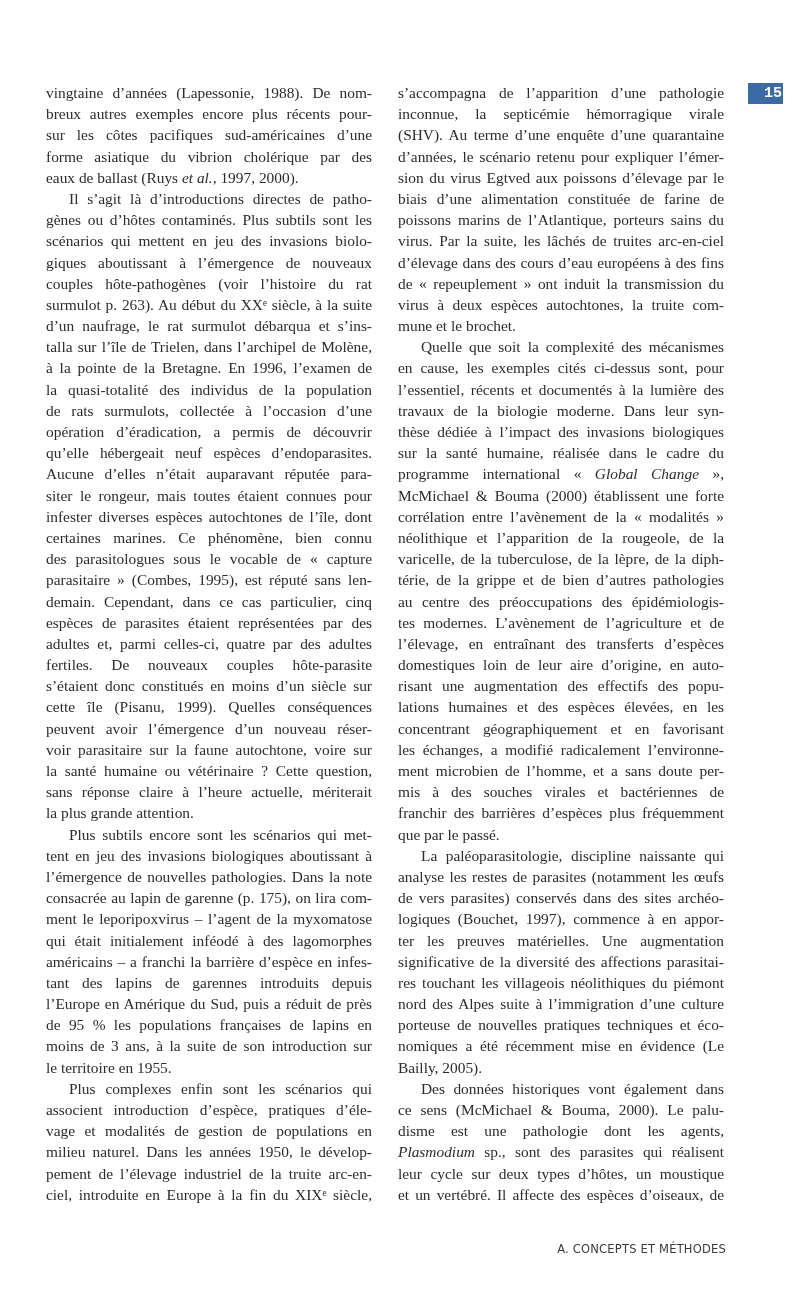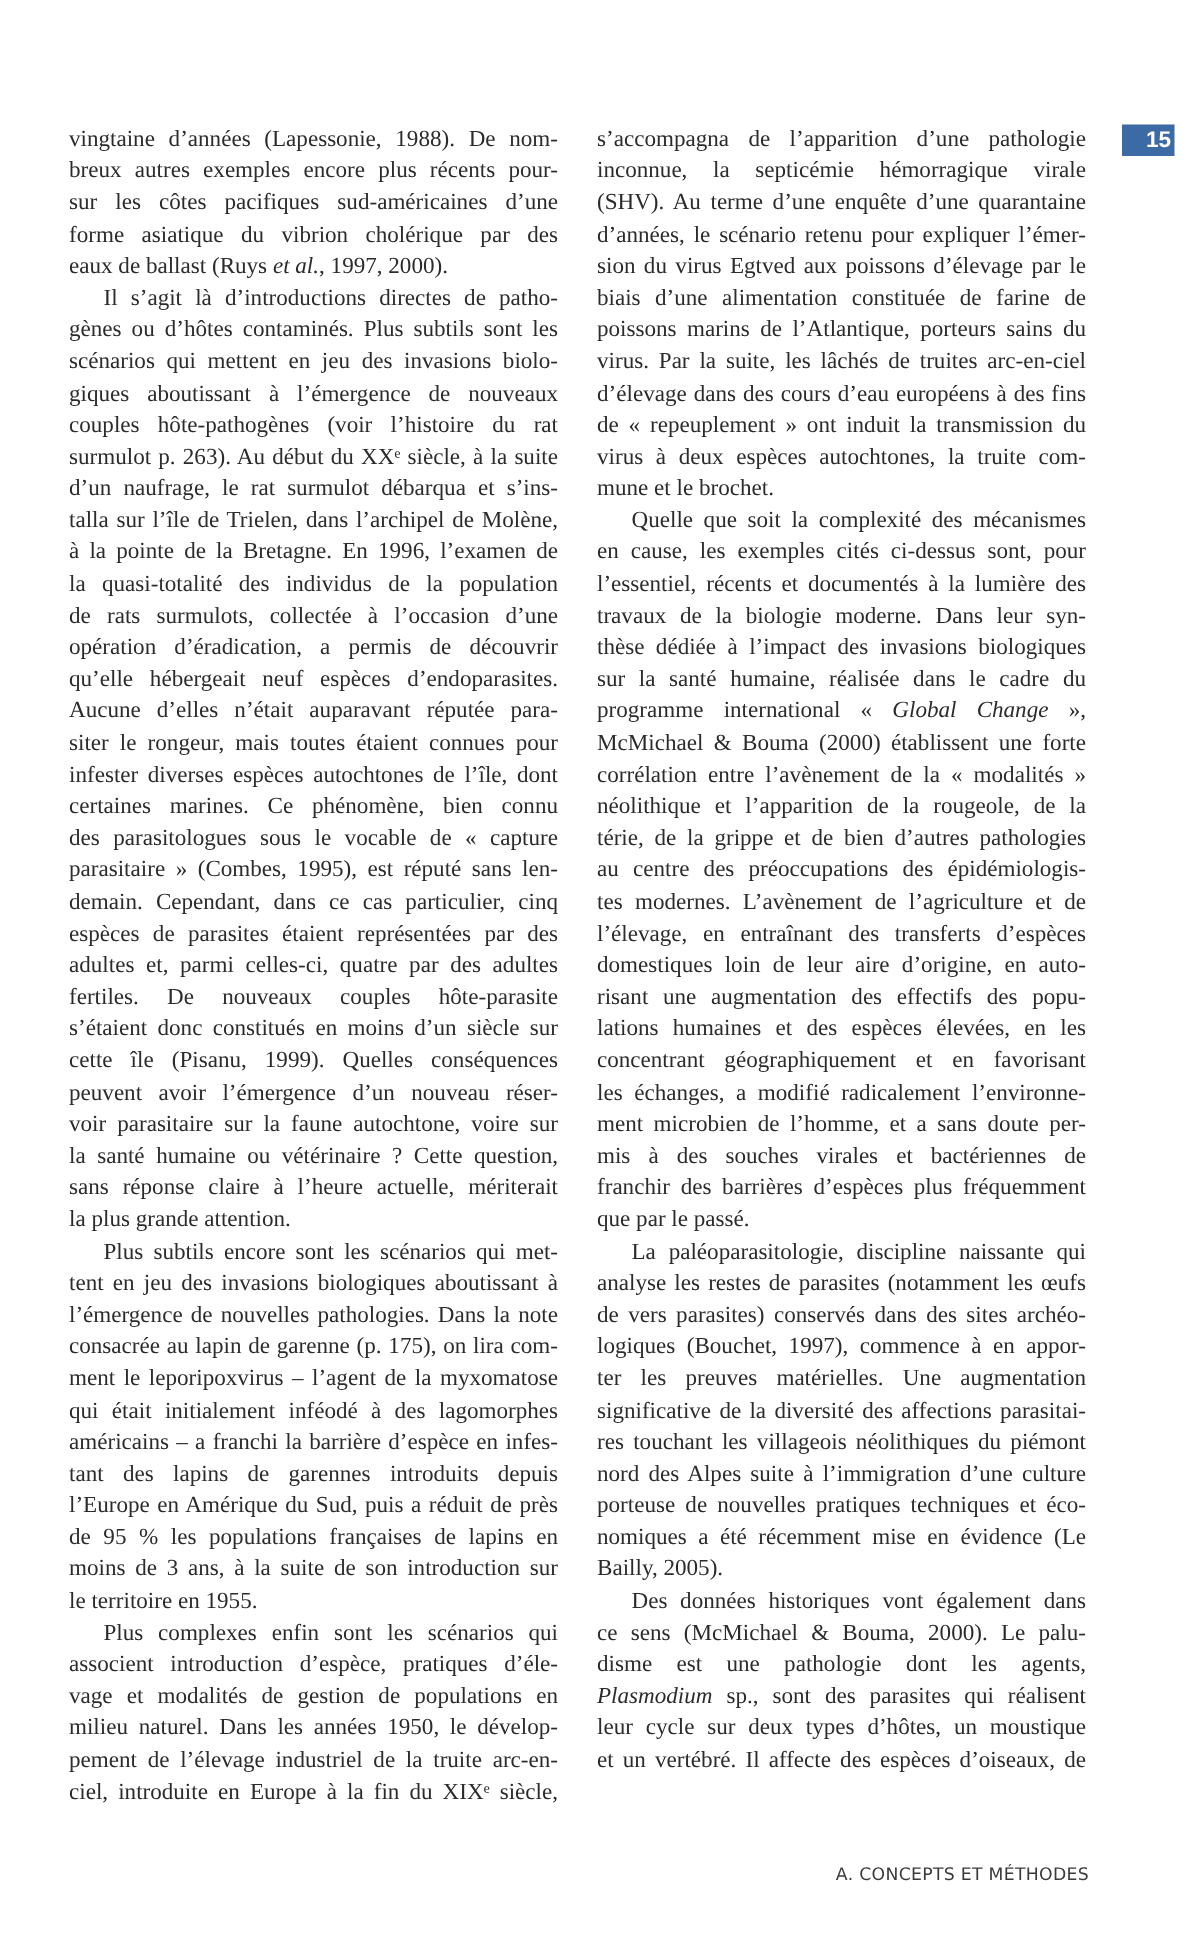--- a/index.html
+++ b/index.html
@@ -27,21 +27,21 @@
     .line.last { text-align-last: left; }
     .line.indent { padding-left: 23px; }
     .page-badge {
       position: absolute;
       left: 748px;
       top: 83px;
       width: 35px;
       height: 21px;
       background: #3b6aa5;
       color: #ffffff;
-      font-family: Liberation Sans, sans-serif;
+      font-family: Liberation Mono, monospace;
       font-weight: bold;
       font-size: 15px;
       line-height: 21px;
       padding-left: 16px;
       box-sizing: border-box;
     }
     .running-footer {
       position: absolute;
       right: 74px;
       top: 1242px;
@@ -126,20 +126,21 @@
     <span class="line indent">Quelle que soit la complexité des mécanismes</span>
     <span class="line">en cause, les exemples cités ci-dessus sont, pour</span>
     <span class="line">l’essentiel, récents et documentés à la lumière des</span>
     <span class="line">travaux de la biologie moderne. Dans leur syn-</span>
     <span class="line">thèse dédiée à l’impact des invasions biologiques</span>
     <span class="line">sur la santé humaine, réalisée dans le cadre du</span>
     <span class="line"><span>programme international « </span><i>Global Change</i><span> »,</span></span>
     <span class="line">McMichael &amp; Bouma (2000) établissent une forte</span>
     <span class="line">corrélation entre l’avènement de la « modalités »</span>
     <span class="line">néolithique et l’apparition de la rougeole, de la</span>
+    <span class="line">varicelle, de la tuberculose, de la lèpre, de la diph-</span>
     <span class="line">térie, de la grippe et de bien d’autres pathologies</span>
     <span class="line">au centre des préoccupations des épidémiologis-</span>
     <span class="line">tes modernes. L’avènement de l’agriculture et de</span>
     <span class="line">l’élevage, en entraînant des transferts d’espèces</span>
     <span class="line">domestiques loin de leur aire d’origine, en auto-</span>
     <span class="line">risant une augmentation des effectifs des popu-</span>
     <span class="line">lations humaines et des espèces élevées, en les</span>
     <span class="line">concentrant géographiquement et en favorisant</span>
     <span class="line">les échanges, a modifié radicalement l’environne-</span>
     <span class="line">ment microbien de l’homme, et a sans doute per-</span>

